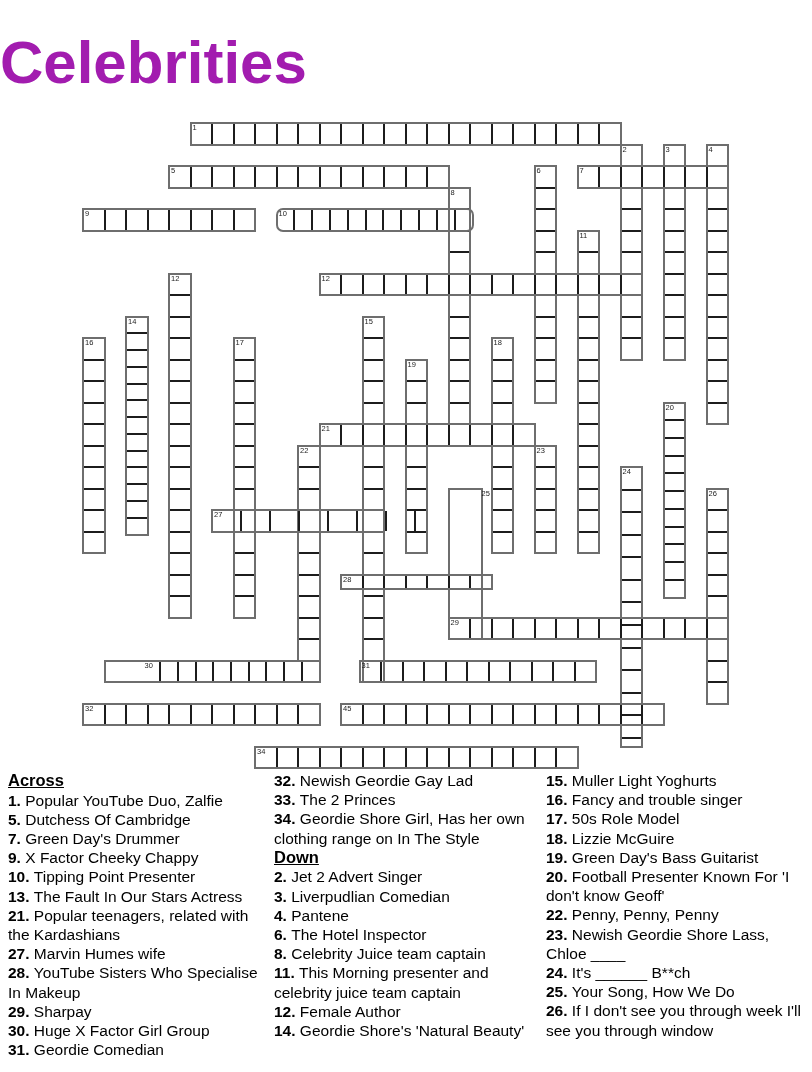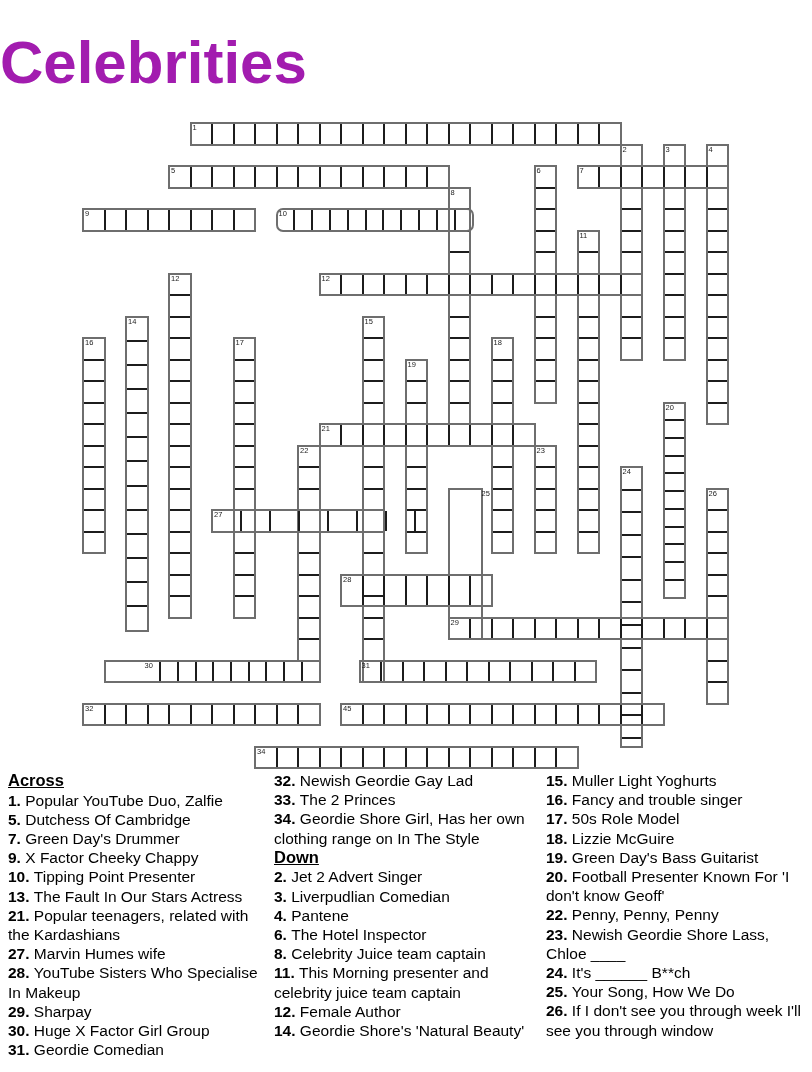--- a/index.html
+++ b/index.html
@@ -240,21 +240,21 @@
       <div class="cell"></div>
       <div class="cell"></div>
       <div class="cell"></div>
       <div class="cell"></div>
       <div class="cell"></div>
       <div class="cell"></div>
       <div class="cell"></div>
       <div class="cell"></div>
       <div class="cell"></div>
     </div>
-    <div class="word down" style="left: 125px; top: 315.5px; width: 23.5px; height: 316px;">
+    <div class="word down" style="left: 125px; top: 315.5px; width: 23.5px; height: 220px;">
       <div class="cell">
         <span class="num">14</span>
       </div>
       <div class="cell"></div>
       <div class="cell"></div>
       <div class="cell"></div>
       <div class="cell"></div>
       <div class="cell"></div>
       <div class="cell"></div>
       <div class="cell"></div>
@@ -442,21 +442,21 @@
         <span class="num">27</span>
       </div>
       <div class="cell"></div>
       <div class="cell"></div>
       <div class="cell"></div>
       <div class="cell"></div>
       <div class="cell"></div>
       <div class="cell"></div>
       <div class="cell"></div>
     </div>
-    <div class="word across" style="left: 340px; top: 573.5px; width: 152.5px; height: 33px;">
+    <div class="word across" style="left: 340px; top: 573.5px; width: 152.5px; height: 16px;">
       <div class="cell">
         <span class="num">28</span>
       </div>
       <div class="cell"></div>
       <div class="cell"></div>
       <div class="cell"></div>
       <div class="cell"></div>
       <div class="cell"></div>
       <div class="cell"></div>
     </div>

